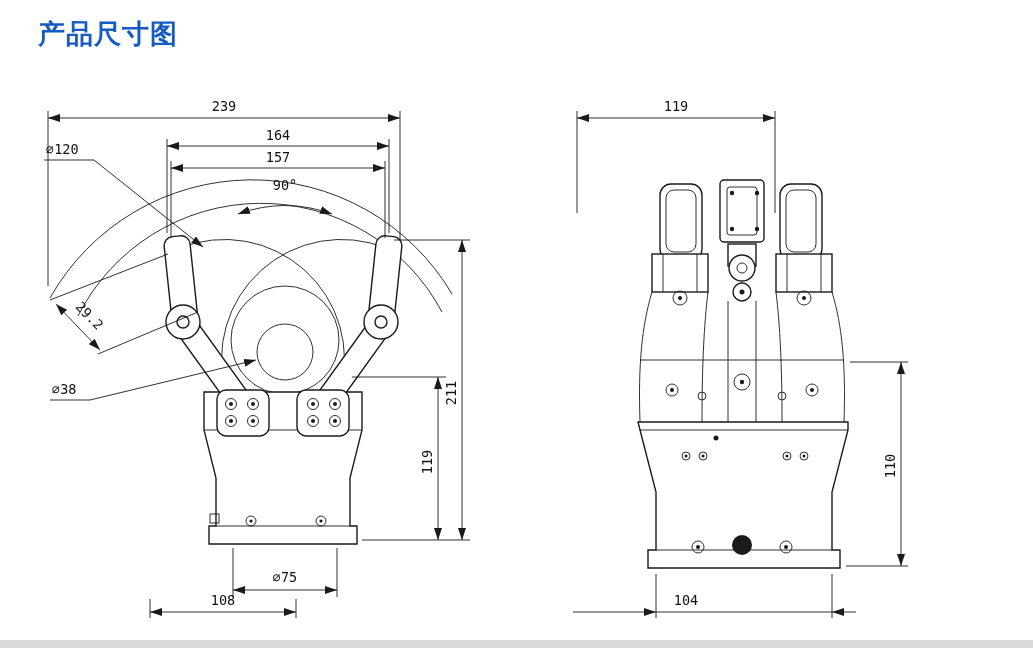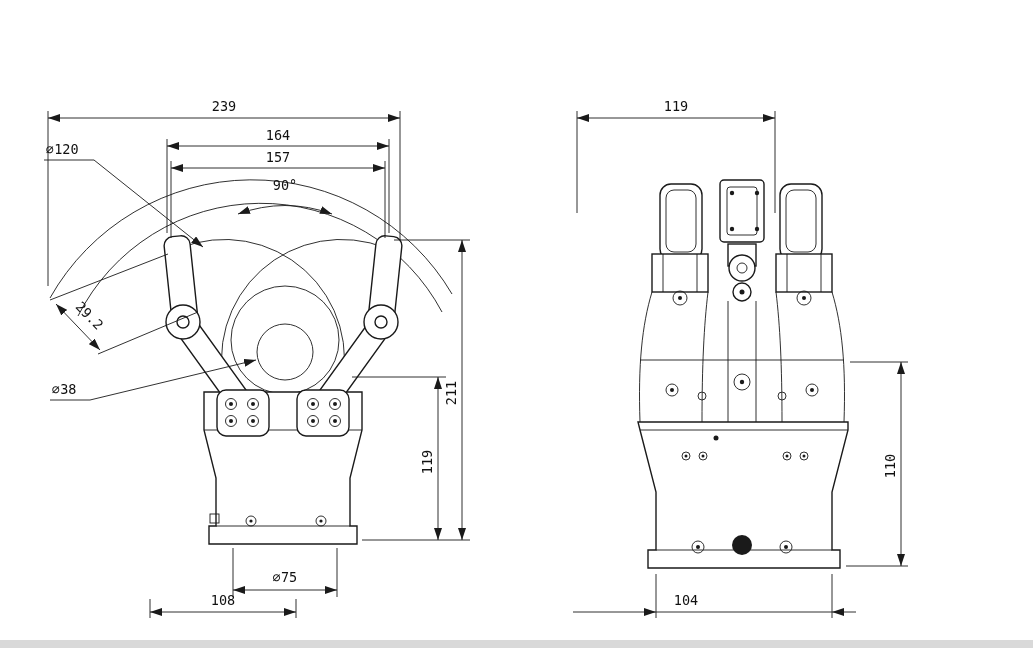--- a/index.html
+++ b/index.html
@@ -13,20 +13,21 @@
   .part{fill:#ffffff;stroke:#1a1a1a;stroke-width:1.4;}
   .thin{fill:none;stroke:#1a1a1a;stroke-width:0.9;}
   .dim{fill:none;stroke:#1a1a1a;stroke-width:0.9;}
   .dot{fill:#1a1a1a;stroke:none;}
 </style>
 </head>
 <body>
 
 <div class="page">
 
+  <h1 class="title">产品尺寸图</h1>
 
   <svg class="drawing" width="1033" height="648" viewBox="0 0 1033 648">
     <defs>
       <marker id="arw" viewBox="0 0 12 8" refX="12" refY="4" markerWidth="12" markerHeight="8" orient="auto-start-reverse" markerUnits="userSpaceOnUse">
         <path d="M0,0 L12,4 L0,8 Z" fill="#1a1a1a"></path>
       </marker>
     </defs>
 
     <g>
 

